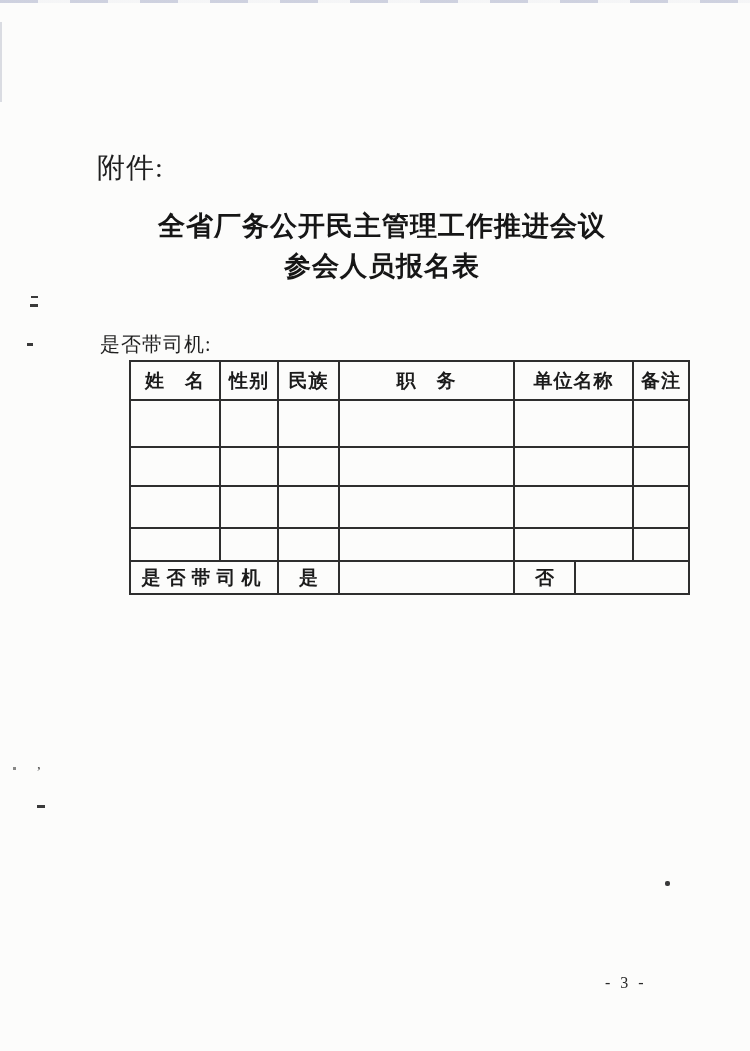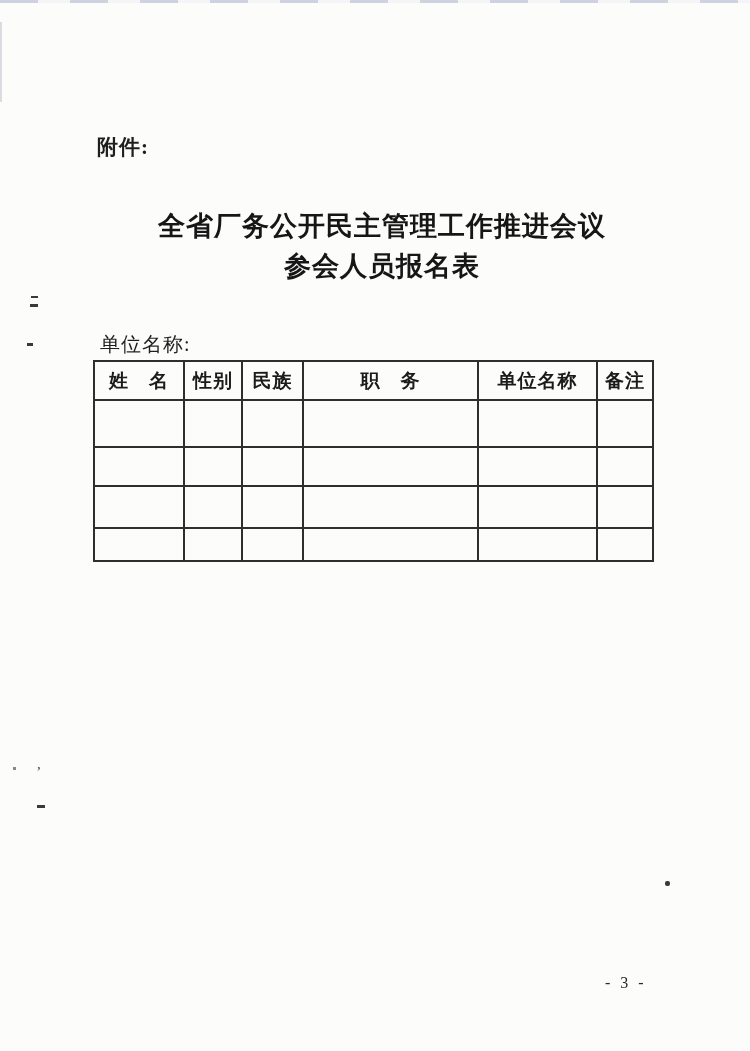--- a/index.html
+++ b/index.html
@@ -24,35 +24,35 @@
       rgba(110,120,165,0.05) 38px, rgba(110,120,165,0.05) 70px);
   }
   .scan-edge-left {
     position: absolute; top: 22px; left: 0; width: 2px; height: 80px;
     background: rgba(115,125,150,0.25);
   }
   .speck { position: absolute; background: #3a3a3a; }
   .speck-text { position: absolute; color: #4a4a4a; font-size: 15px; line-height: 1; }
 
   .attachment-label {
-    position: absolute; left: 97px; top: 133px;
-    font-size: 21px; letter-spacing: 1px; font-weight: bold;
+    position: absolute; left: 97px; top: 149px;
+    font-size: 28px; letter-spacing: 1px;
   }
   .doc-title {
     position: absolute; top: 206px; left: 0; right: -14px;
     text-align: center; font-weight: bold;
     font-size: 27px; line-height: 40px; letter-spacing: 1px;
     color: #161616;
   }
   .unit-label {
     position: absolute; left: 100px; top: 331px;
     font-size: 20px; letter-spacing: 1px;
   }
   .form-wrap { position: absolute; left: 93px; top: 360px; }
-  table { border-collapse: collapse; table-layout: fixed; }
+  table { border-collapse: collapse; table-layout: fixed; margin-left: 36px; }
   td, th { border: 2px solid #2e2e2e; padding: 0; }
   th {
     font-size: 19px; font-weight: bold; text-align: center;
     letter-spacing: 1px; color: #1b1b1b;
   }
   .driver-table { margin-top: -2px; }
   .driver-table td {
     font-size: 19px; font-weight: bold; text-align: center; color: #1b1b1b;
   }
   .driver-label-cell { letter-spacing: 6px; }
@@ -77,21 +77,21 @@
   <div class="speck" style="left:37px; top:805px; width:8px; height:3px;"></div>
   <div class="speck" style="left:665px; top:881px; width:5px; height:5px; border-radius:2px;"></div>
 
   <div class="attachment-label">附件:</div>
 
   <div class="doc-title">
     <div>全省厂务公开民主管理工作推进会议</div>
     <div>参会人员报名表</div>
   </div>
 
-  <div class="unit-label">单位名称:</div>
+  <div class="unit-label">是否带司机:</div>
 
   <div class="form-wrap">
     <table>
       <colgroup>
         <col style="width:90px">
           <col style="width:58px">
           <col style="width:61px">
         <col style="width:175px">
           <col style="width:119px">
           <col style="width:56px">
@@ -133,17 +133,35 @@
         <td></td>
             <td></td>
         <td></td>
             <td></td>
         <td></td>
             <td></td>
       </tr>
     </tbody>
       </table>
 
+    <table class="driver-table">
+      <colgroup>
+        <col style="width:148px">
+          <col style="width:61px">
+          <col style="width:175px">
+        <col style="width:61px">
+          <col style="width:114px">
+      </colgroup>
+      <tbody>
+          <tr style="height:33px">
+        <td class="driver-label-cell">是否带司机</td>
+        <td>是</td>
+        <td></td>
+        <td>否</td>
+        <td></td>
+      </tr>
+    </tbody>
+      </table>
   </div>
 
   <div class="page-number">- 3 -</div>
 
 </div>
 
 </body></html>

